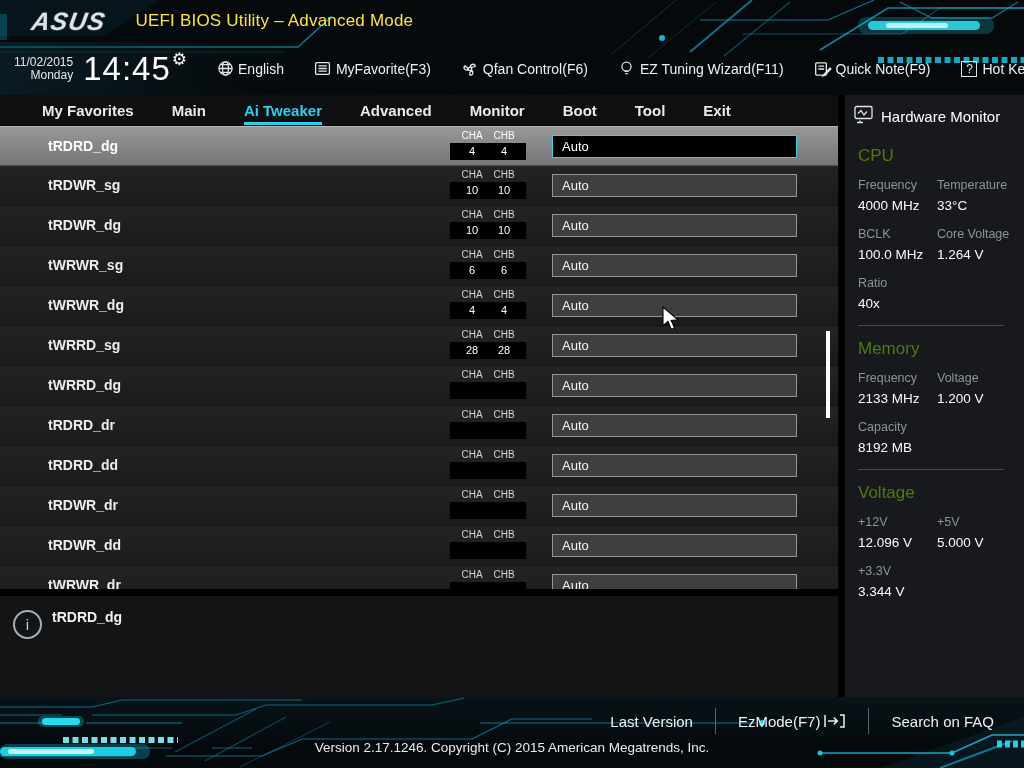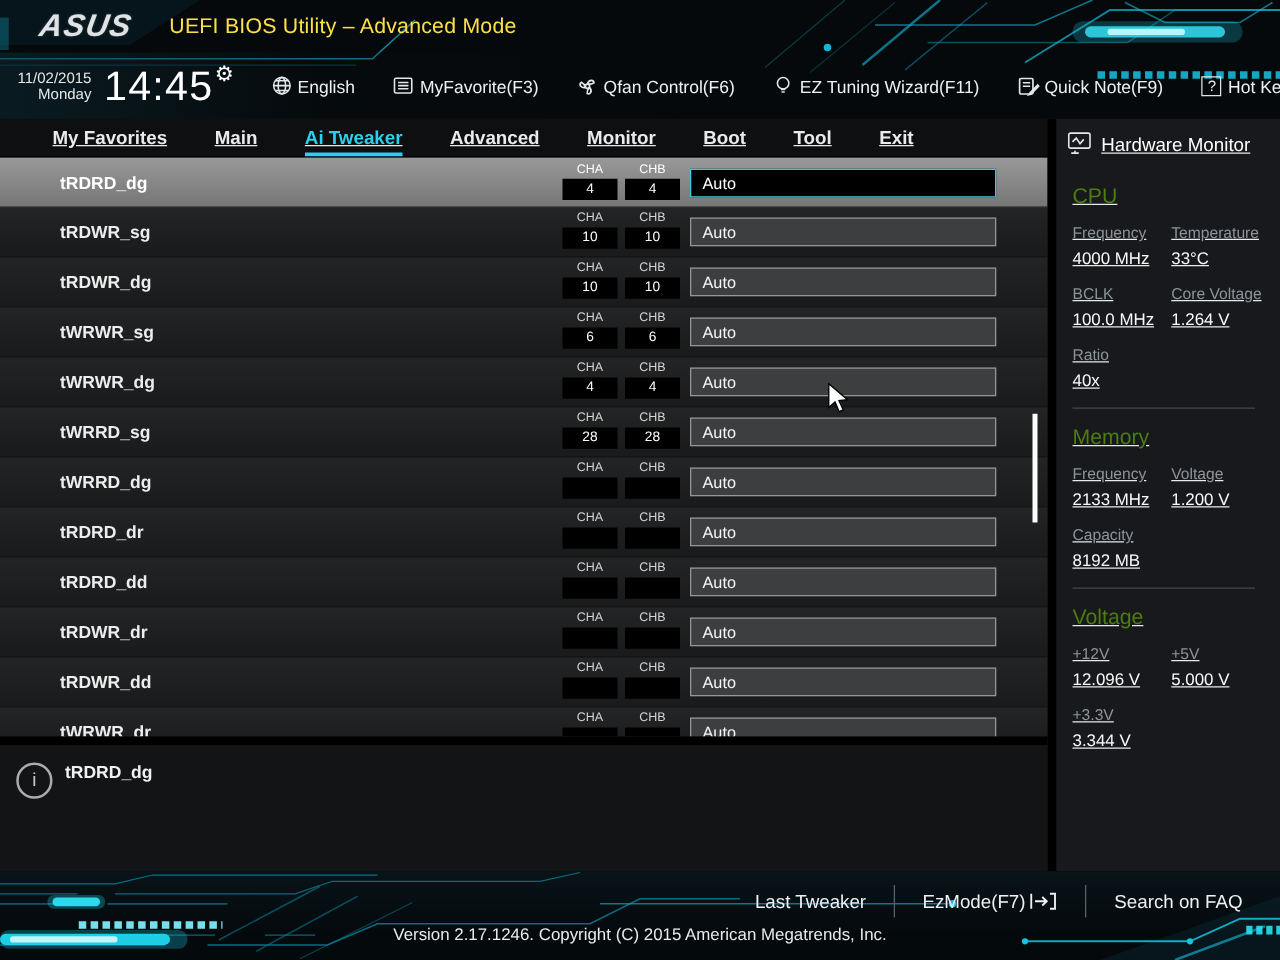--- a/index.html
+++ b/index.html
@@ -23,34 +23,34 @@
   .gear{font-size:17px;color:#fff;position:relative;top:-9px;left:1px;cursor:default;}
   .vsep{width:1px;height:34px;background:#4b565b;margin:0 16px 0 14px;}
   .titems{display:flex;align-items:center;gap:30px;}
   .titem{display:flex;align-items:center;gap:4px;font-size:14px;color:#eef1f2;white-space:nowrap;cursor:default;}
   .ticon{display:inline-flex;width:18px;height:18px;align-items:center;justify-content:center;}
   .ticon svg{stroke:#e3e7e9;fill:none;stroke-width:1.2;}
   .qbox{display:inline-flex;width:16px;height:16px;border:1px solid #dfe3e5;align-items:center;
     justify-content:center;font-size:12px;color:#e8ecee;}
 
   
-  .content{display:flex;height:602px;position:relative;z-index:1;text-decoration:underline;}
+  .content{display:flex;height:602px;position:relative;z-index:1;}
   .maincol{width:838px;display:flex;flex-direction:column;background:#191a1b;}
 
   .tabbar{height:31px;background:#0d0f11;display:flex;align-items:flex-end;gap:38px;
     padding:0 0 0 42px;border-bottom:1px solid #000;}
   .tab{font-size:15px;font-weight:600;color:#e8eaeb;padding-bottom:6px;cursor:default;white-space:nowrap;}
   .tab.active{color:#2bd0ec;border-bottom:3px solid #2bd0ec;padding-bottom:3px;}
 
   .rows{position:relative;height:463px;overflow:hidden;background:#171818;}
   .row{position:relative;height:40px;background:linear-gradient(180deg,#232425 0%,#1a1b1c 90%);
     border-bottom:1px solid #121313;}
   .row-label{position:absolute;left:48px;top:0;line-height:38px;font-size:14px;font-weight:600;color:#ededee;}
   .ch{position:absolute;top:3px;width:44px;}
-  .cha{left:450px;} .chb{left:500px;}
+  .cha{left:450px;} .chb{left:482px;}
   .ch-h{height:13px;line-height:12px;font-size:10px;color:#d3d5d6;text-align:center;}
   .ch-v{height:17px;line-height:17px;background:#000;color:#fff;font-size:11px;text-align:center;}
   .dd{position:absolute;left:552px;top:8px;width:245px;height:23px;line-height:21px;
     background:#3d3e3f;border:1px solid #949698;color:#f4f5f5;font-size:13px;padding-left:9px;cursor:default;}
   .row.selected{background:linear-gradient(180deg,#989898 0%,#767677 100%);
     border-top:1px solid #b9b9b9;border-bottom:1px solid #515151;}
   .row.selected .row-label{color:#ffffff;}
   .row.selected .ch-h{color:#ffffff;}
   .row.selected .dd{background:#000;border:1px solid #41cadd;color:#fff;}
   .scrollbar{position:absolute;left:826px;top:205px;width:4px;height:87px;background:#fbfcfc;}
@@ -451,21 +451,21 @@
       <circle cx="762" cy="26" r="3" fill="#16c4e0"></circle>
       <path d="M880,71 L1024,20 V71 Z" fill="#0a2832" opacity="0.45"></path>
       <path d="M820,56 H952 L992,38 H1024" stroke="#16c4e0" stroke-width="1.5" opacity="0.85" fill="none"></path>
       <circle cx="820" cy="56" r="2.5" fill="#16c4e0"></circle>
       <circle cx="952" cy="56" r="2.5" fill="#16c4e0"></circle>
       <path d="M940,71 L1012,44" stroke="#11a7c5" stroke-width="2" opacity="0.7" fill="none"></path>
       <line x1="997" y1="47" x2="1035" y2="47" stroke="#2ae0f2" stroke-width="7" stroke-dasharray="5 3" opacity="0.9"></line>
     </svg>
     <div class="bitems" id="bottom-items">
         <div class="bitem">
-          <span>Last Tweaker</span>
+          <span>Last Version</span>
         </div>
         <div class="bsep"></div>
         <div class="bitem">
           <span>EzMode(F7)</span>
           <span class="ez-icon">
             <svg width="22" height="16" viewBox="0 0 22 16" style="stroke:#eef1f3;fill:none;stroke-width:1.5">
               <path d="M1,2 V14"></path>
               <path d="M4,8 H13 M9.8,4.6 L13.4,8 L9.8,11.4"></path>
               <path d="M16,2 H20 V14 H16"></path>
             </svg>

